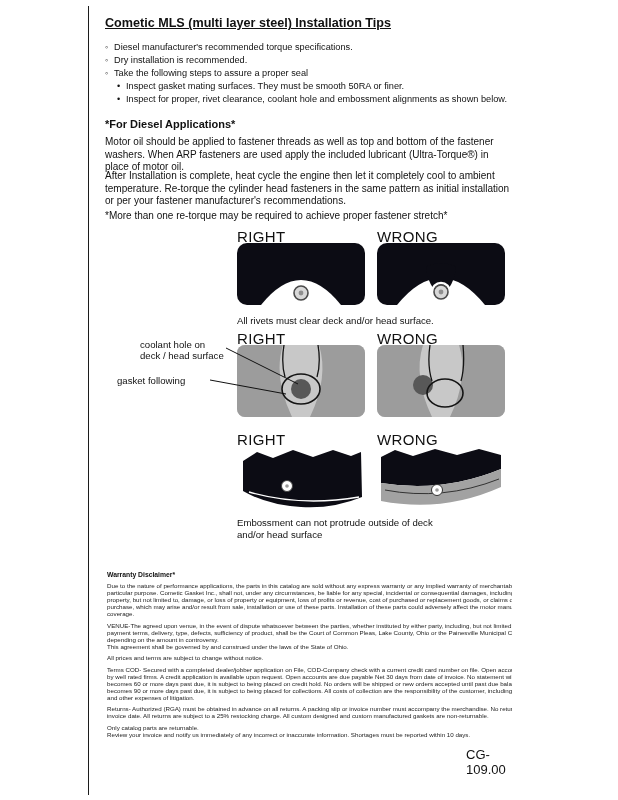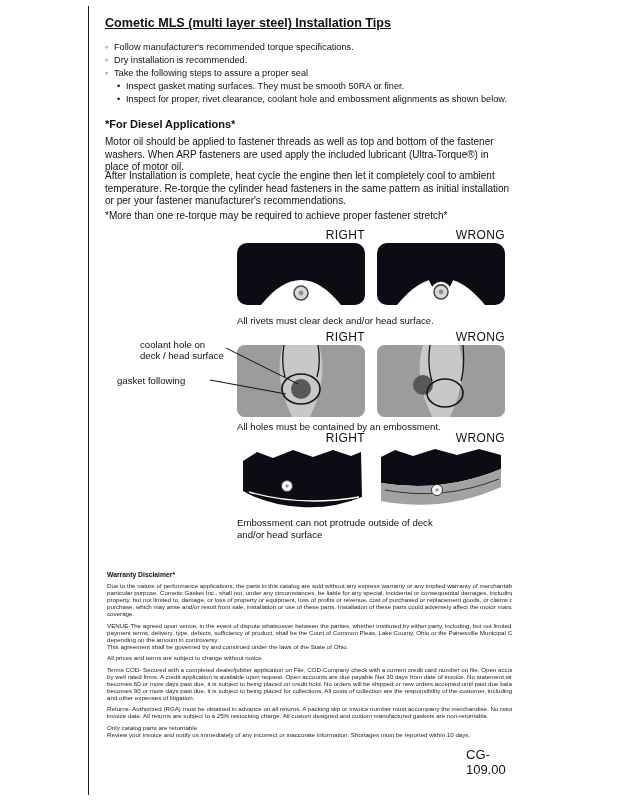--- a/index.html
+++ b/index.html
@@ -9,21 +9,21 @@
   .title{position:absolute;left:105px;top:16px;font-size:12.6px;font-weight:bold;text-decoration:underline;white-space:nowrap;}
   .tips{position:absolute;left:105px;top:41px;font-size:9.2px;line-height:13px;}
   .tip{display:flex;}
   .tip .bullet{width:9px;flex:none;}
   .tip.sub{margin-left:12px;}
   .dheading{position:absolute;left:105px;top:118px;font-size:11px;font-weight:bold;}
   .para{position:absolute;left:105px;width:408px;font-size:10px;line-height:12.6px;}
   .p1{top:136px;}
   .p2{top:170px;}
   .pnote{top:210px;}
-  .hdr{position:absolute;width:128px;text-align:right;font-size:12px;letter-spacing:0.4px;}
+  .hdr{position:absolute;width:128px;text-align:left;font-size:15px;letter-spacing:0.4px;}
   .colL{left:237px;}
   .colR{left:377px;}
   .r1h{top:228px;} .r2h{top:330px;} .r3h{top:431px;}
   .panel{position:absolute;width:128px;}
   .r1p{top:243px;} .r2p{top:345px;} .r3p{top:445px;}
   .caption{position:absolute;left:237px;font-size:9.6px;line-height:11.5px;white-space:pre-line;}
   .cap1{top:315px;} .cap2{top:421px;} .cap3{top:517px;}
   .anno{position:absolute;font-size:9.6px;line-height:11px;}
   .anno1{left:140px;top:339px;}
   .anno2{left:117px;top:375px;}
@@ -37,21 +37,21 @@
 <body>
 
 <div class="page">
   <div class="rule"></div>
 
   <div class="title">Cometic MLS (multi layer steel) Installation Tips</div>
 
   <div class="tips">
     <div class="tip">
         <span class="bullet">◦</span>
-        <span>Follow manufacturer's recommended torque specifications.</span>
+        <span>Diesel manufacturer's recommended torque specifications.</span>
       </div>
     <div class="tip">
         <span class="bullet">◦</span>
         <span>Dry installation is recommended.</span>
       </div>
     <div class="tip">
         <span class="bullet">◦</span>
         <span>Take the following steps to assure a proper seal</span>
       </div>
     <div class="tip sub">
@@ -127,21 +127,20 @@
   <div class="anno anno1">
     <div>coolant hole on</div>
     <div>deck / head surface</div>
   </div>
   <div class="anno anno2">gasket following</div>
   <svg class="connector" width="210" height="80" viewBox="0 0 210 80">
     <line x1="126" y1="14" x2="198" y2="50" stroke="#111111" stroke-width="1"></line>
     <line x1="110" y1="46" x2="186" y2="60" stroke="#111111" stroke-width="1"></line>
   </svg>
 
-  <div class="caption cap2">All holes must be contained by an embossment.</div>
 
   <div class="hdr colL r3h">RIGHT</div>
   <div class="hdr colR r3h">WRONG</div>
 
   <svg class="panel r3p colL" width="128" height="68" viewBox="0 0 128 68">
     <path d="M6,16 L20,7 L36,13 L56,5 L76,12 L96,5 L114,11 L124,7 L125,52 Q96,64 64,62 Q30,60 6,46 Z" fill="#0c0c14"></path>
     <path d="M12,47 Q64,62 122,52" fill="none" stroke="#ffffff" stroke-width="1.4"></path>
     <circle cx="50" cy="41" r="5.5" fill="#ffffff" stroke="#444444" stroke-width="1"></circle>
     <circle cx="50" cy="41" r="1.8" fill="#9a9a9a"></circle>
   </svg>

